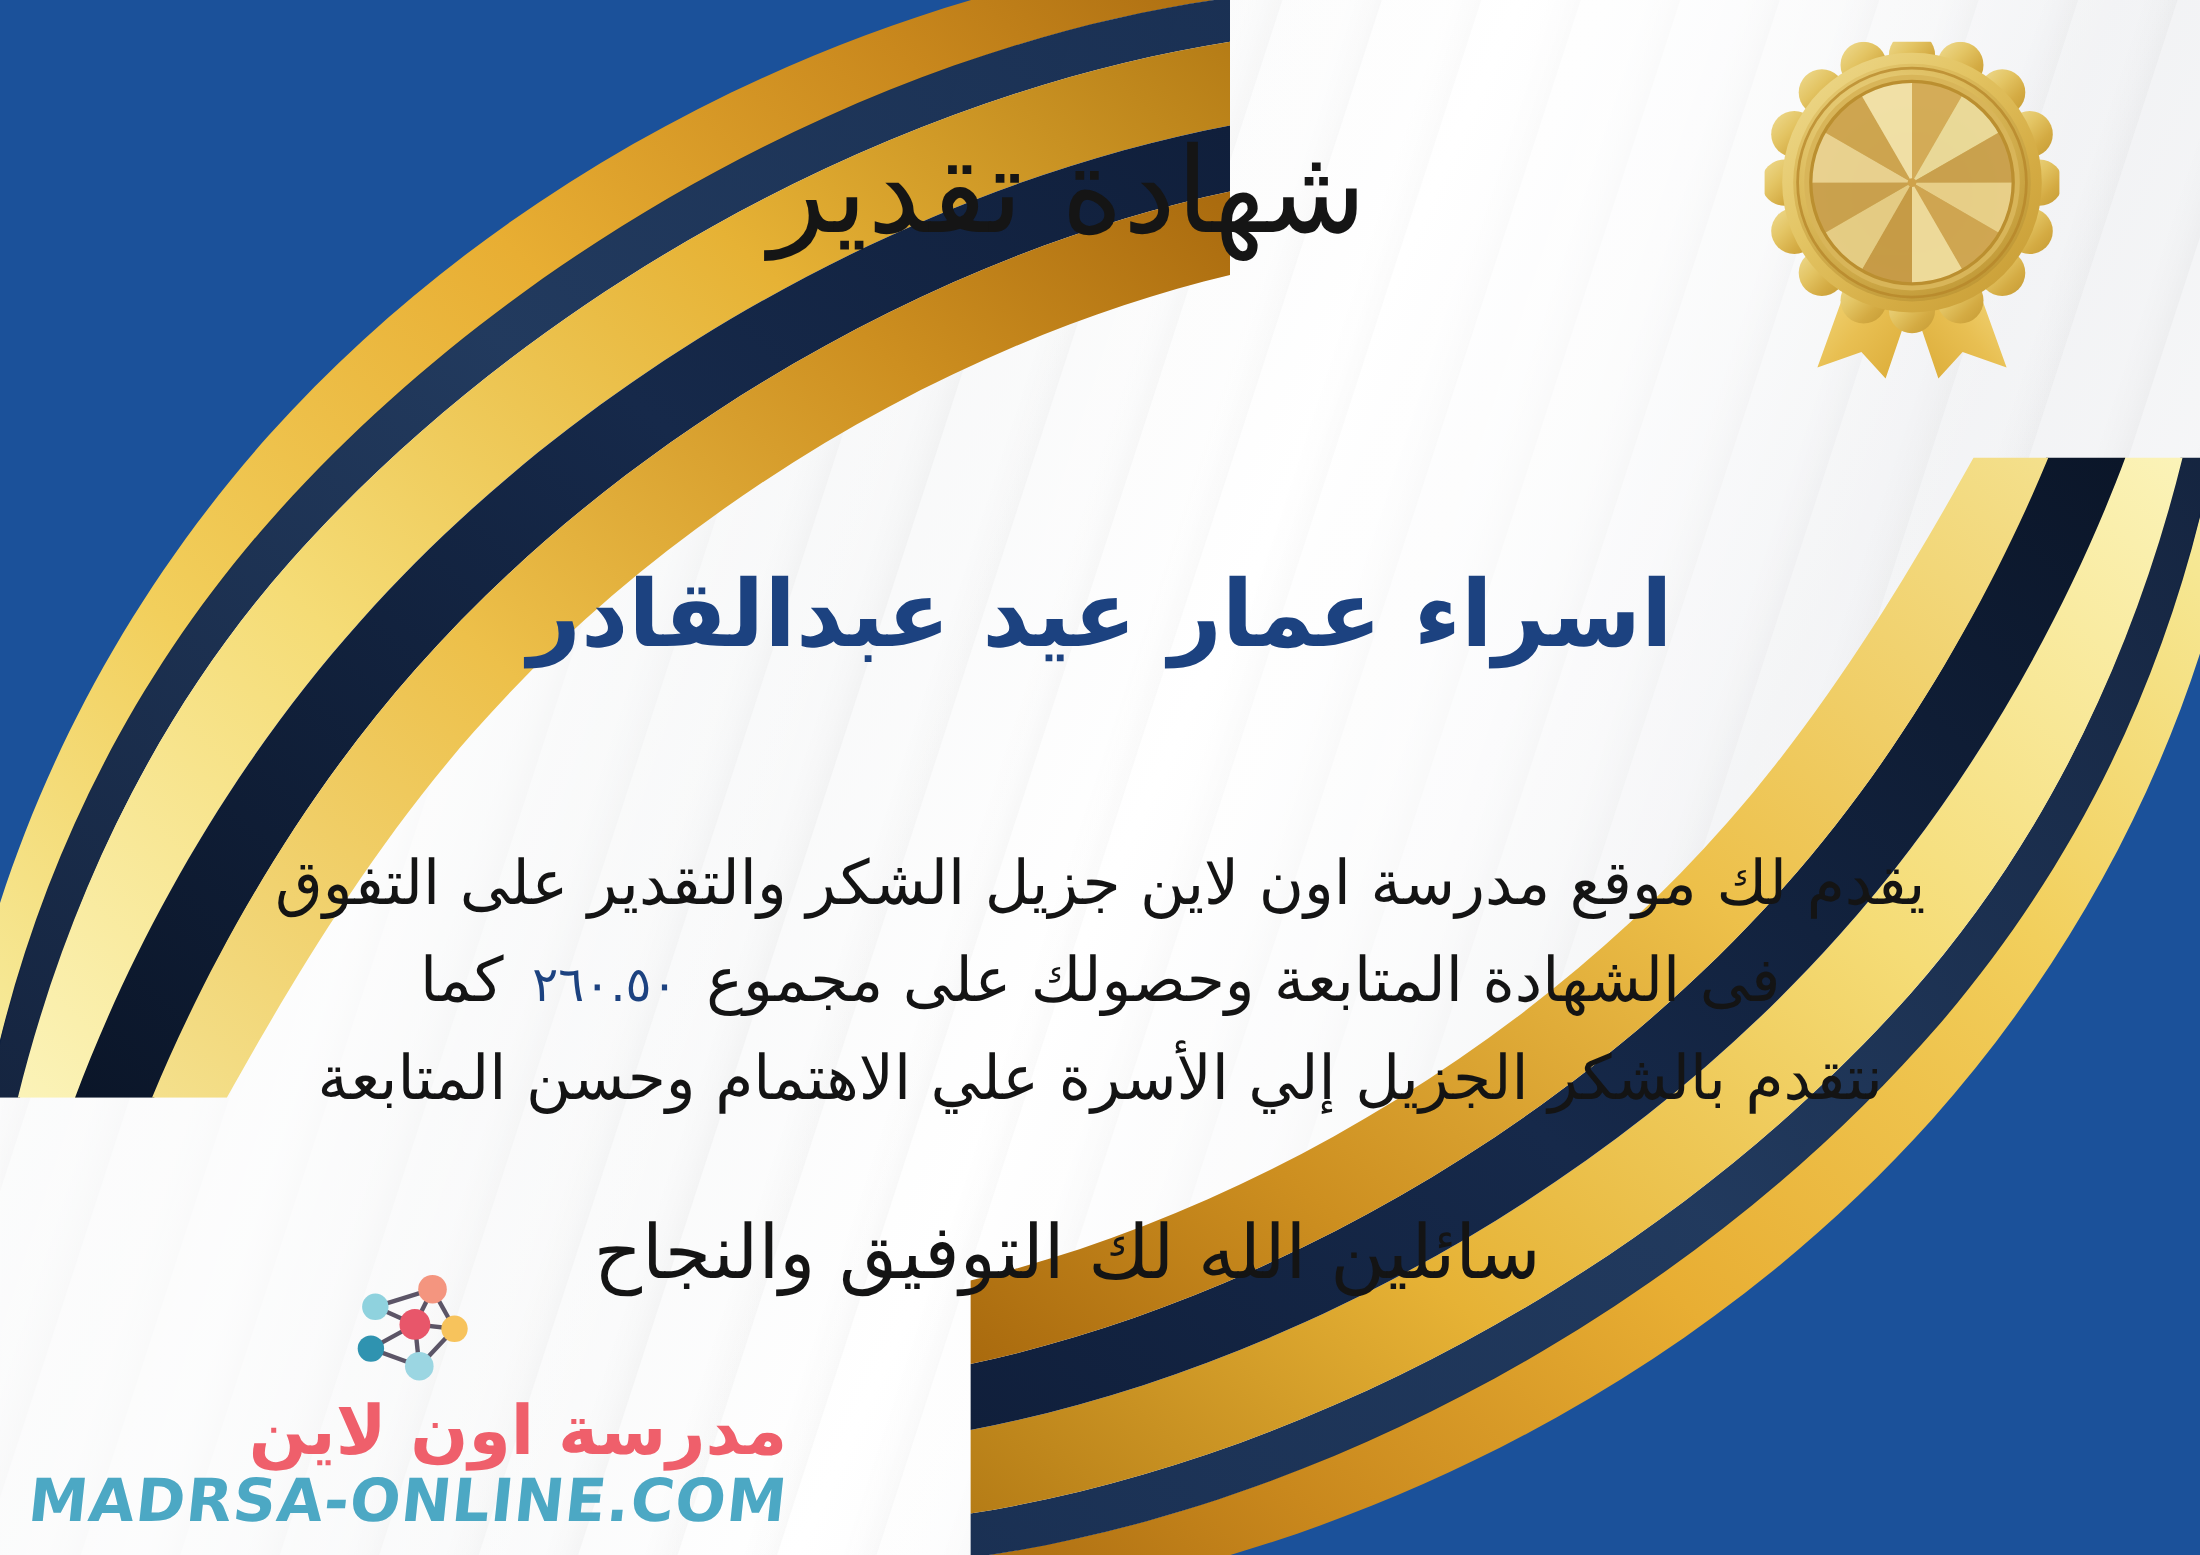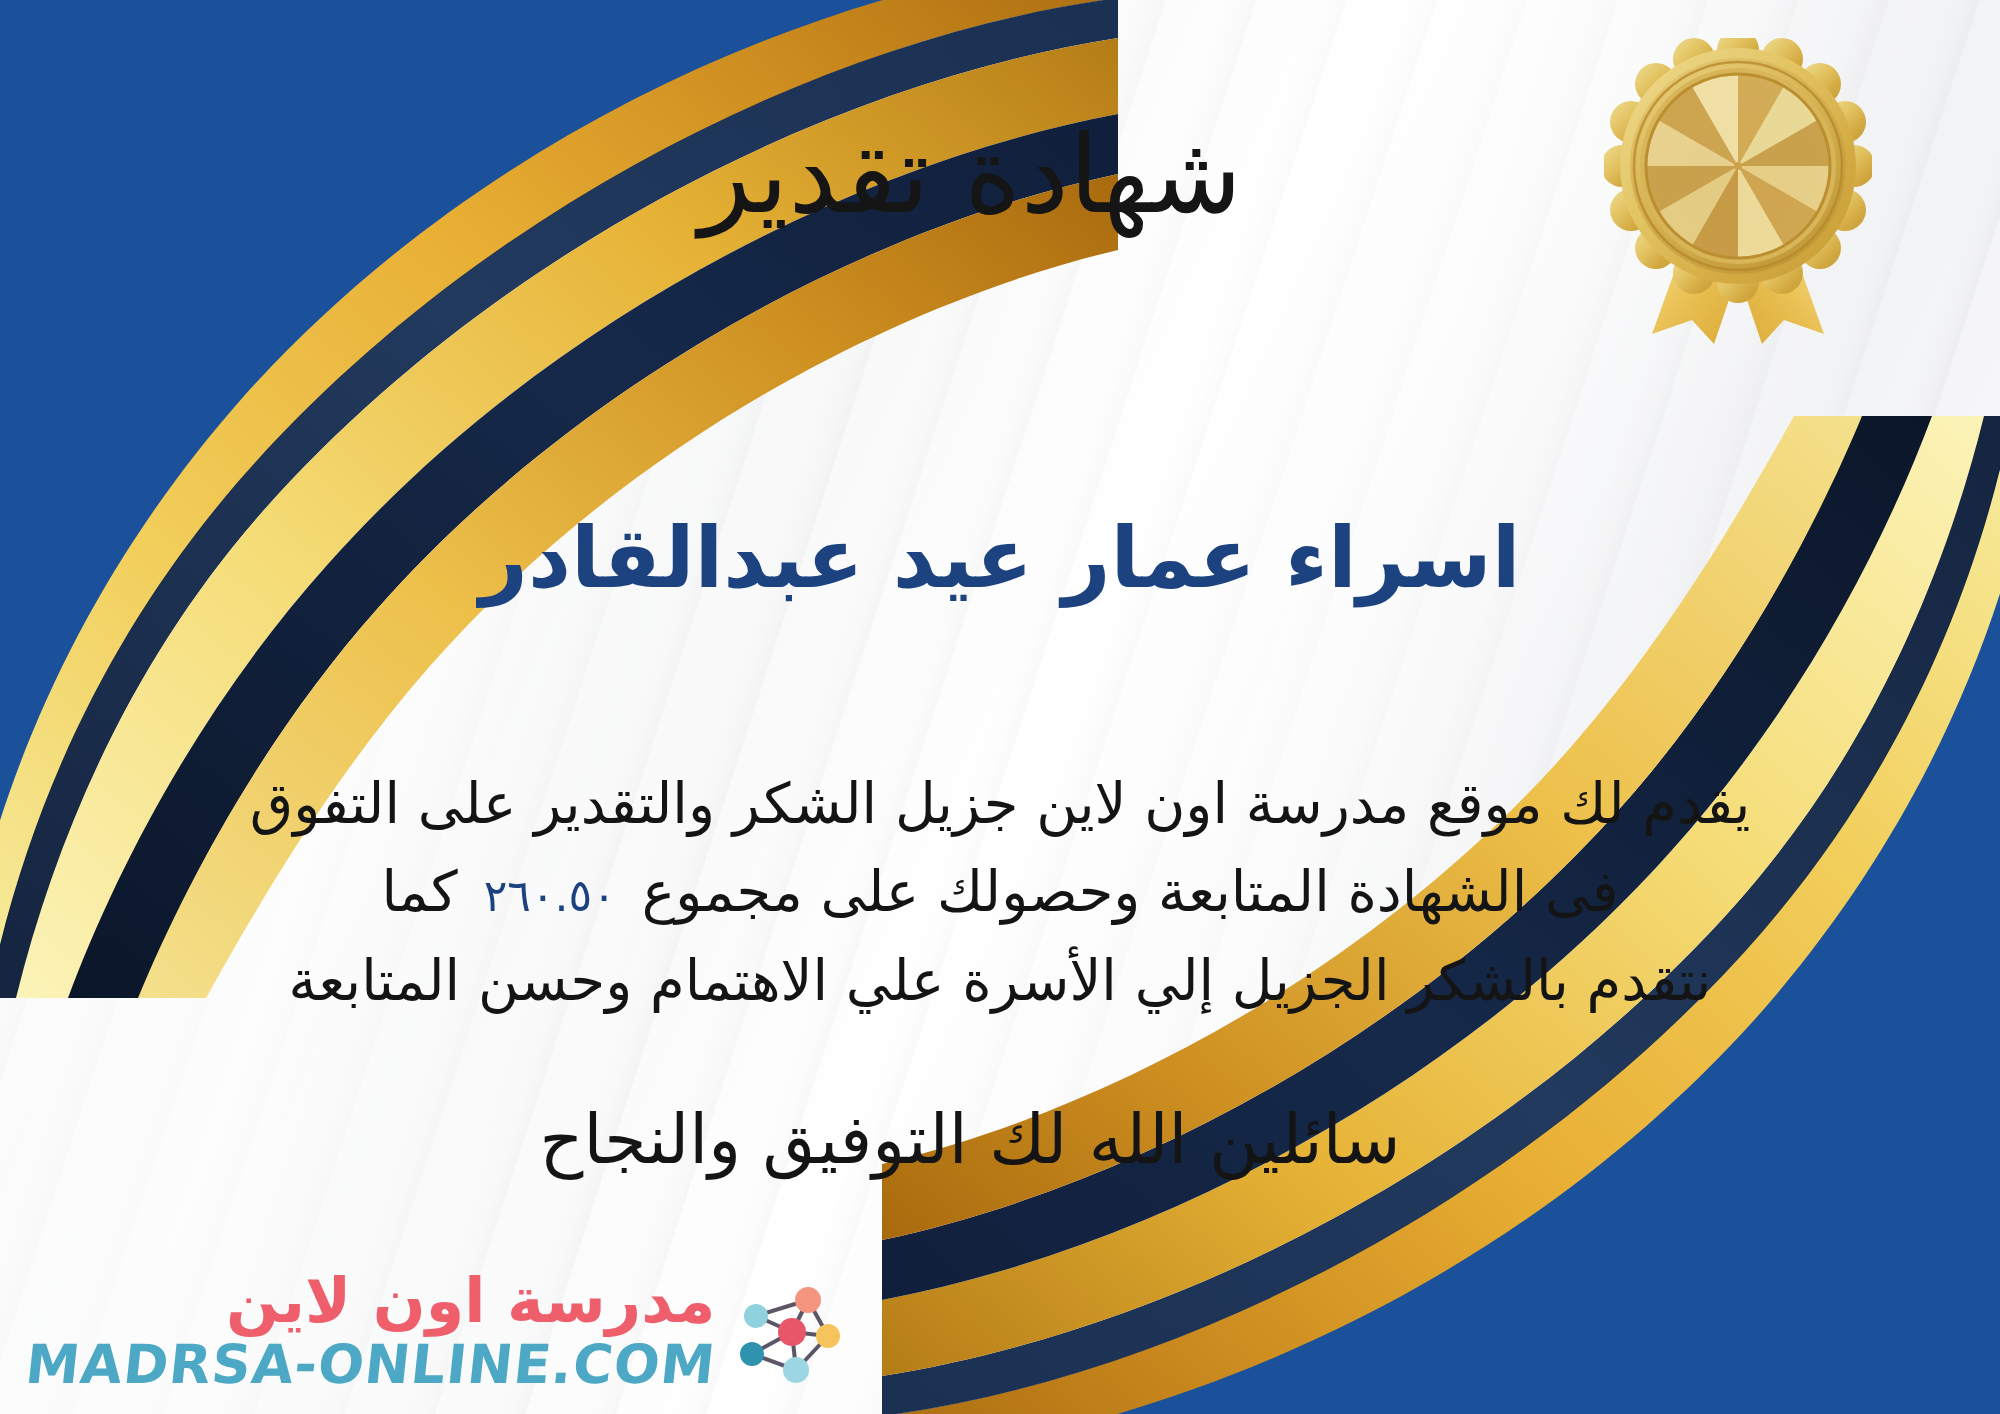--- a/index.html
+++ b/index.html
@@ -139,21 +139,21 @@
     position: absolute;
     left: 26px;
     bottom: 22px;
     display: flex;
     flex-direction: column;
     align-items: flex-start;
     direction: rtl;
   }
   .brand-row {
     display: flex;
-    flex-direction: row;
+    flex-direction: column;
     align-items: center;
     gap: 10px;
     justify-content: space-between;
   }
   .brand-ar {
     font-size: 62px;
     font-weight: 700;
     color: #ef5f6b;
     line-height: 1;
     letter-spacing: 0px;

